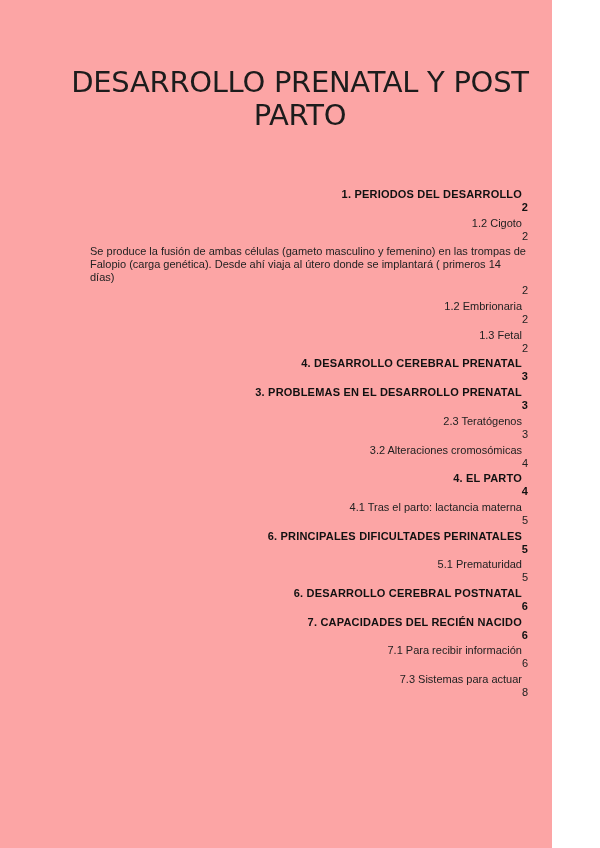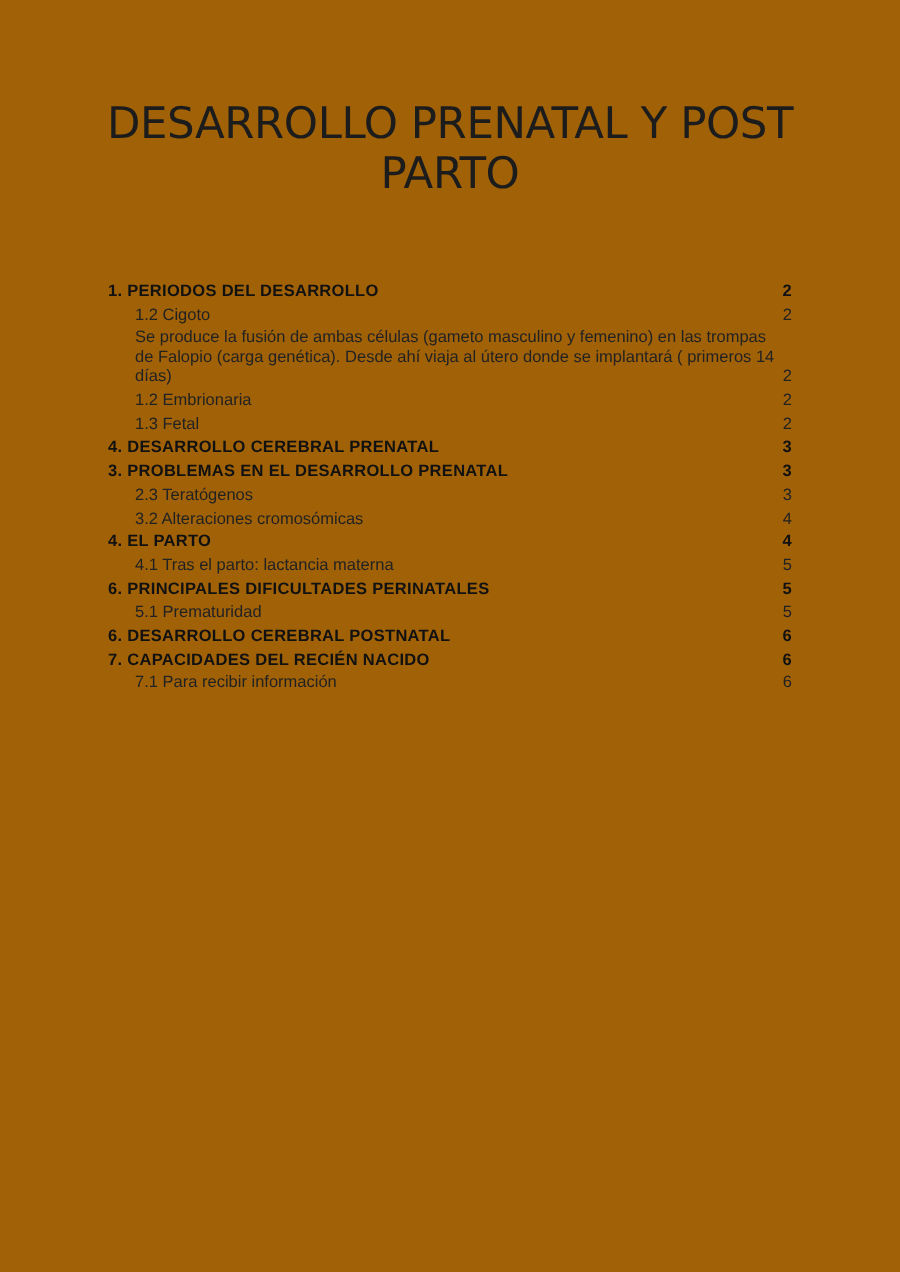--- a/index.html
+++ b/index.html
@@ -10,23 +10,23 @@
     body {
       width: 600px;
       height: 848px;
       position: relative;
       overflow: hidden;
       color: #1a1a1a;
     }
     .page {
       position: absolute;
       left: 0; top: 0;
-      width: 600px;
+      width: 552px;
       height: 848px;
-      background: #a16207;
+      background: #fca5a5;
     }
     .title {
       position: absolute;
       left: 60px;
       top: 66px;
       width: 480px;
       text-align: center;
       font-family: "DejaVu Sans", sans-serif;
       font-weight: normal;
       font-size: 29px;
@@ -44,20 +44,21 @@
       font-size: 11px;
       color: #222222;
     }
     .toc-row {
       display: flex;
       justify-content: space-between;
       align-items: flex-end;
       line-height: 13px;
       margin-bottom: 2.7px;
       min-height: 13px;
+      flex-direction: column;
     }
     .toc-row.l1 {
       font-weight: bold;
       letter-spacing: 0.2px;
       color: #111111;
     }
     .toc-row.l2 {
       padding-left: 18px;
     }
     .toc-row.para {
@@ -140,14 +141,18 @@
       <span class="num">6</span>
     </div>
     <div class="toc-row l1">
       <span class="text">7. CAPACIDADES DEL RECIÉN NACIDO</span>
       <span class="num">6</span>
     </div>
     <div class="toc-row l2">
       <span class="text">7.1 Para recibir información</span>
       <span class="num">6</span>
     </div>
+    <div class="toc-row l2">
+      <span class="text">7.3 Sistemas para actuar</span>
+      <span class="num">8</span>
+    </div>
   </div>
 </div>
 
 </body></html>

